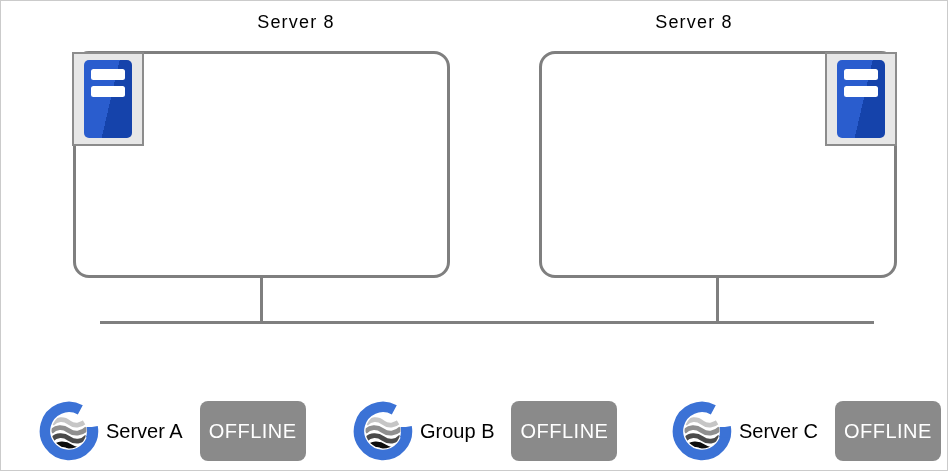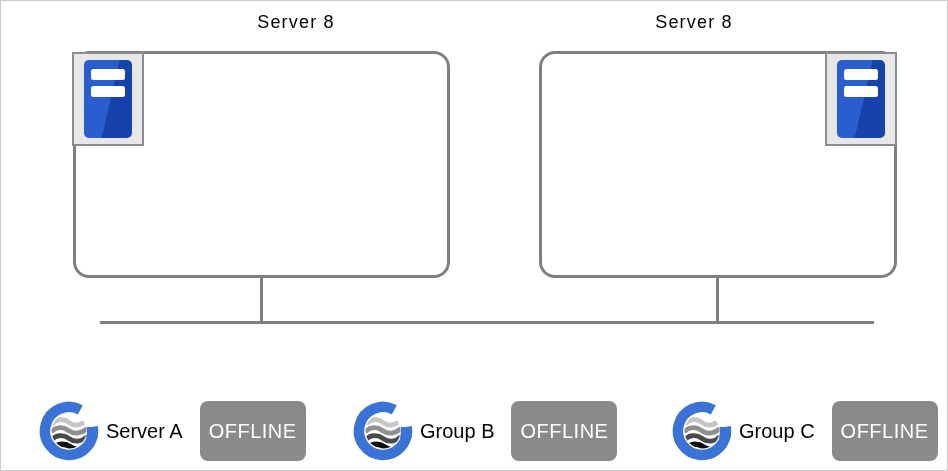--- a/index.html
+++ b/index.html
@@ -183,17 +183,17 @@
       <use href="#glogo"></use>
     </svg>
     <span class="group-label">Group B</span>
     <span class="status-badge">OFFLINE</span>
   </div>
 
   <div class="group-row" id="groupC">
     <svg class="group-logo" viewBox="0 0 60 60">
       <use href="#glogo"></use>
     </svg>
-    <span class="group-label">Group C</span>
+    <span class="group-label">Server C</span>
     <span class="status-badge">OFFLINE</span>
   </div>
 
 </div>
 
 </body></html>

